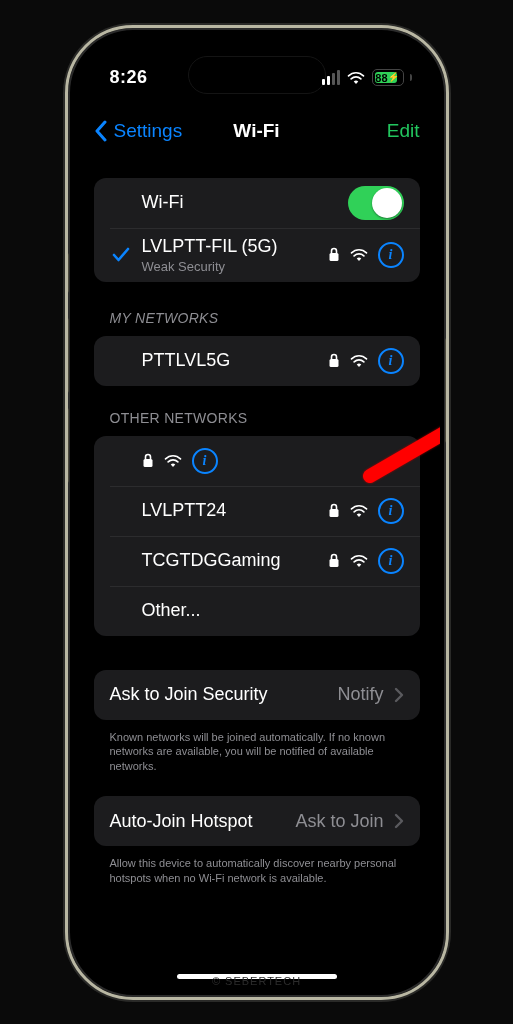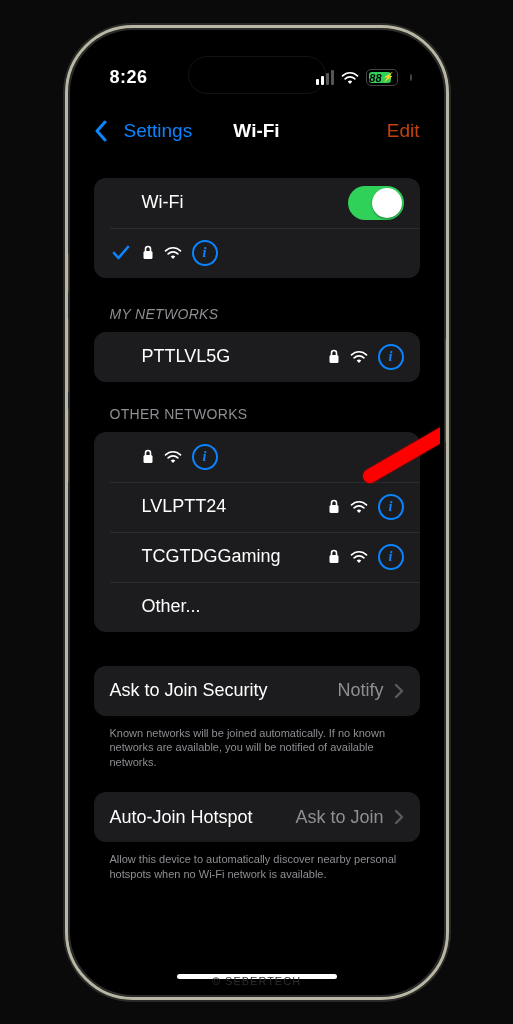--- a/index.html
+++ b/index.html
@@ -48,42 +48,42 @@
     color: #fff;
   }
   .status-time { font-size: 18px; font-weight: 600; letter-spacing: 0.5px; }
   .status-right { display: flex; align-items: center; gap: 7px; }
   .sig-bars { display: flex; align-items: flex-end; gap: 2px; }
   .sig-bars span { width: 3px; background: #565656; border-radius: 1px; }
   .sig-bars span.on { background: #fff; }
   .sig-bars span:nth-child(1){height:6px}.sig-bars span:nth-child(2){height:9px}.sig-bars span:nth-child(3){height:12px}.sig-bars span:nth-child(4){height:15px}
   .wifi-glyph { width: 18px; height: 14px; }
   .battery {
-    display: flex; align-items: center; gap: 12px; font-style: italic;
+    display: flex; align-items: center; gap: 6px;
   }
   .batt-body {
     width: 32px; height: 17px; border: 1px solid #444; border-radius: 5px;
     position: relative; padding: 2px;
     display: flex; align-items: center;
   }
   .batt-fill { height: 100%; background: #30d158; border-radius: 3px; position: relative; display:flex; align-items:center; justify-content:center; }
   .batt-cap { width: 2px; height: 7px; background: #444; border-radius: 0 2px 2px 0; }
   .batt-text { position:absolute; inset:0; display:flex; align-items:center; justify-content:center; font-size:11px; font-weight:600; color:#000; }
   .bolt { font-size:9px; line-height:1; color:#000; margin-left:1px;}
 
   
   .navbar {
     position: absolute; top: 86px; left: 0; right: 0;
     display: flex; align-items: center; justify-content: space-between;
     padding: 0 20px;
   }
-  .nav-left { display: flex; align-items: center; gap: 16px; color: #0a84ff; font-size: 19px; }
+  .nav-left { display: flex; align-items: center; gap: 6px; color: #0a84ff; font-size: 19px; }
   .nav-left svg { width: 14px; height: 22px; }
   .nav-title { color: #fff; font-size: 19px; font-weight: 600; position:absolute; left:0; right:0; text-align:center; pointer-events:none;}
-  .nav-right { color: #c2410c; font-size: 19px; }
+  .nav-right { color: #22c55e; font-size: 19px; }
 
   
   .content {
     position: absolute; top: 140px; bottom: 16px; left: 0; right: 0;
     padding: 4px 20px 0;
     overflow: hidden;
     color: #fff;
   }
   .group { background: #1c1c1e; border-radius: 12px; overflow: hidden; }
   .row {
@@ -200,20 +200,24 @@
             <div class="toggle">
                 <div class="knob"></div>
               </div>
           </div>
           <div class="row conn-row">
             <div class="leading">
               <svg width="18" height="16" viewBox="0 0 18 16">
                   <path d="M2 8 L6.5 13 L16 2" stroke="#0a84ff" stroke-width="2.6" fill="none" stroke-linecap="round" stroke-linejoin="round"></path>
                 </svg>
             </div>
+            <div class="conn-col" style="flex:1">
+              <div class="label" style="font-size:18px">LVLPTT-FIL (5G)</div>
+              <div class="sub">Weak Security</div>
+            </div>
             <div class="accessories">
               <svg class="lock" viewBox="0 0 12 15">
                   <rect x="1.5" y="6" width="9" height="8" rx="1.5" fill="#fff"></rect>
                   <path d="M3.5 6 V4 a2.5 2.5 0 0 1 5 0 V6" stroke="#fff" stroke-width="1.6" fill="none"></path>
                 </svg>
               <svg class="wifi-sm" viewBox="0 0 24 18">
                   <path d="M12 17 L9 13.5 C10 12.7 11 12.3 12 12.3 C13 12.3 14 12.7 15 13.5 Z" fill="#fff"></path>
                   <path d="M5.5 10.2 C7.4 8.4 9.6 7.4 12 7.4 C14.4 7.4 16.6 8.4 18.5 10.2" stroke="#fff" stroke-width="2.2" fill="none" stroke-linecap="round"></path>
                   <path d="M2 6.2 C4.9 3.4 8.3 2 12 2 C15.7 2 19.1 3.4 22 6.2" stroke="#fff" stroke-width="2.2" fill="none" stroke-linecap="round"></path>
                 </svg>

